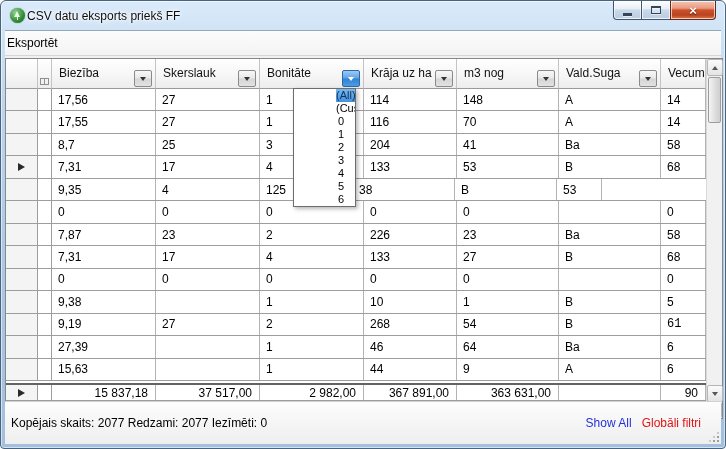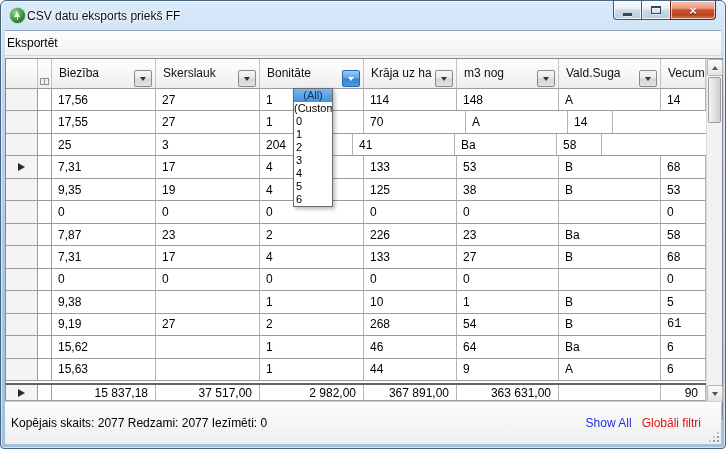--- a/index.html
+++ b/index.html
@@ -73,22 +73,22 @@
   .tri-up-s{width:0;height:0;border-left:3.5px solid transparent;border-right:3.5px solid transparent;border-bottom:4px solid #555;}
   .tri-down-s{width:0;height:0;border-left:3.5px solid transparent;border-right:3.5px solid transparent;border-top:4px solid #555;}
   .tri-left-s{width:0;height:0;border-top:3.5px solid transparent;border-bottom:3.5px solid transparent;border-right:4px solid #555;}
   .tri-right-s{width:0;height:0;border-top:3.5px solid transparent;border-bottom:3.5px solid transparent;border-left:4px solid #555;}
   .v-thumb{position:absolute;left:1px;top:18px;width:13px;height:46px;border:1px solid #9d9d9d;border-radius:2px;
     background:linear-gradient(90deg,#f4f4f4,#dcdcdc 60%,#cfcfcf);}
   .h-thumb{position:absolute;top:1px;left:202px;width:168px;height:13px;border:1px solid #9d9d9d;border-radius:2px;
     background:linear-gradient(#f4f4f4,#dcdcdc 60%,#cfcfcf);display:flex;align-items:center;justify-content:center;}
   .h-grip{width:1px;height:8px;background:#9a9a9a;box-shadow:-3px 0 0 #9a9a9a,3px 0 0 #9a9a9a;}
   
-  .filter-dd{position:absolute;left:287px;top:29px;width:40px;background:#fff;border:1px solid #6c6c6c;
-    box-shadow:2px 2px 4px rgba(0,0,0,.28);z-index:50;font-size:11px;}
+  .filter-dd{position:absolute;left:287px;top:29px;width:63px;background:#fff;border:1px solid #6c6c6c;
+    box-shadow:2px 2px 4px rgba(0,0,0,.28);z-index:50;font-size:11px;padding-left:42px;}
   .dd-item{height:13px;line-height:13px;padding-left:2px;white-space:nowrap;overflow:hidden;color:#000;}
   .dd-item.centered{text-align:center;padding-left:0;}
   .dd-item.sel{background:linear-gradient(#79b7ee,#4590dc);color:#10345c;}
   
   .statusbar{position:absolute;left:4px;right:4px;bottom:4px;height:43px;
     background:linear-gradient(#fdfdfd,#eeeeee);border-top:1px solid #d0d0d0;
     display:flex;align-items:center;padding:0 6px;}
   .status-text{flex:0 0 auto;}
   .status-spacer{flex:1;}
   .link-blue{color:#2330d8;margin-right:10px;}
@@ -179,27 +179,29 @@
           <div class="cell" style="width: 102px;">148</div>
           <div class="cell" style="width: 102px;">A</div>
           <div class="cell" style="width: 45px;">14</div>
         </div>
         <div class="grow">
           <div class="cell rowhdr" style="width: 32px;"></div>
           <div class="cell narrow" style="width: 14px;"></div>
           <div class="cell" style="width: 104px;">17,55</div>
           <div class="cell" style="width: 104px;">27</div>
           <div class="cell" style="width: 104px;">1</div>
+          <div class="cell" style="width: 93px;">116</div>
           <div class="cell" style="width: 102px;">70</div>
           <div class="cell" style="width: 102px;">A</div>
           <div class="cell" style="width: 45px;">14</div>
         </div>
         <div class="grow">
           <div class="cell rowhdr" style="width: 32px;"></div>
           <div class="cell narrow" style="width: 14px;"></div>
+          <div class="cell" style="width: 104px;">8,7</div>
           <div class="cell" style="width: 104px;">25</div>
           <div class="cell" style="width: 104px;">3</div>
           <div class="cell" style="width: 93px;">204</div>
           <div class="cell" style="width: 102px;">41</div>
           <div class="cell" style="width: 102px;">Ba</div>
           <div class="cell" style="width: 45px;">58</div>
         </div>
         <div class="grow">
           <div class="cell rowhdr" style="width: 32px;">
             <span class="cur-arrow"></span>
@@ -210,21 +212,20 @@
           <div class="cell" style="width: 104px;">4</div>
           <div class="cell" style="width: 93px;">133</div>
           <div class="cell" style="width: 102px;">53</div>
           <div class="cell" style="width: 102px;">B</div>
           <div class="cell" style="width: 45px;">68</div>
         </div>
         <div class="grow">
           <div class="cell rowhdr" style="width: 32px;"></div>
           <div class="cell narrow" style="width: 14px;"></div>
           <div class="cell" style="width: 104px;">9,35</div>
-          <div class="cell" style="width: 104px;">19</div>
           <div class="cell" style="width: 104px;">4</div>
           <div class="cell" style="width: 93px;">125</div>
           <div class="cell" style="width: 102px;">38</div>
           <div class="cell" style="width: 102px;">B</div>
           <div class="cell" style="width: 45px;">53</div>
         </div>
         <div class="grow">
           <div class="cell rowhdr" style="width: 32px;"></div>
           <div class="cell narrow" style="width: 14px;"></div>
           <div class="cell" style="width: 104px;">0</div>
@@ -286,21 +287,21 @@
           <div class="cell" style="width: 104px;">27</div>
           <div class="cell" style="width: 104px;">2</div>
           <div class="cell" style="width: 93px;">268</div>
           <div class="cell" style="width: 102px;">54</div>
           <div class="cell" style="width: 102px;">B</div>
           <div class="cell" style="width: 45px; font-family: Liberation Mono, monospace;">61</div>
         </div>
         <div class="grow">
           <div class="cell rowhdr" style="width: 32px;"></div>
           <div class="cell narrow" style="width: 14px;"></div>
-          <div class="cell" style="width: 104px;">15,62</div>
+          <div class="cell" style="width: 104px;">27,39</div>
           <div class="cell" style="width: 104px;"></div>
           <div class="cell" style="width: 104px;">1</div>
           <div class="cell" style="width: 93px;">46</div>
           <div class="cell" style="width: 102px;">64</div>
           <div class="cell" style="width: 102px;">Ba</div>
           <div class="cell" style="width: 45px;">6</div>
         </div>
         <div class="grow">
           <div class="cell rowhdr" style="width: 32px;"></div>
           <div class="cell narrow" style="width: 14px;"></div>

